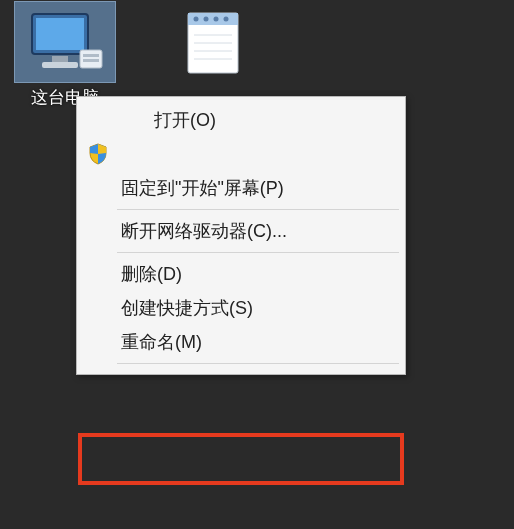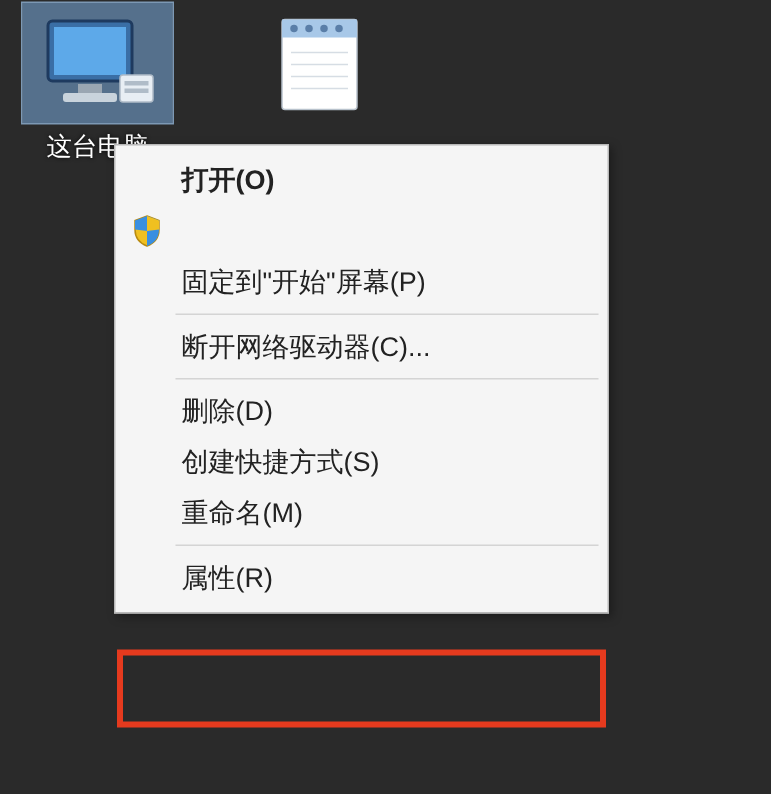--- a/index.html
+++ b/index.html
@@ -60,21 +60,21 @@
   }
   .cm-row {
     display: flex;
     align-items: center;
     height: 34px;
     padding-left: 44px;
     position: relative;
     cursor: default;
     color: #222;
   }
-  .cm-row.bold { font-weight: 700; }
+  .cm-row.bold { font-weight: 400; margin-left: 33px; }
   .cm-sep {
     height: 1px;
     background: #d4d4d4;
     margin: 4px 6px 4px 40px;
   }
   .cm-icon {
     position: absolute;
     left: 10px;
     width: 22px;
     height: 22px;
@@ -158,20 +158,17 @@
     <div class="cm-row">
       <span>删除(D)</span>
     </div>
     <div class="cm-row">
       <span>创建快捷方式(S)</span>
     </div>
     <div class="cm-row">
       <span>重命名(M)</span>
     </div>
     <div class="cm-sep"></div>
-    <div class="cm-row">
-      <span>属性(R)</span>
-    </div>
   </div>
 
   <div class="highlight-box"></div>
 
 </div>
 
 </body></html>

